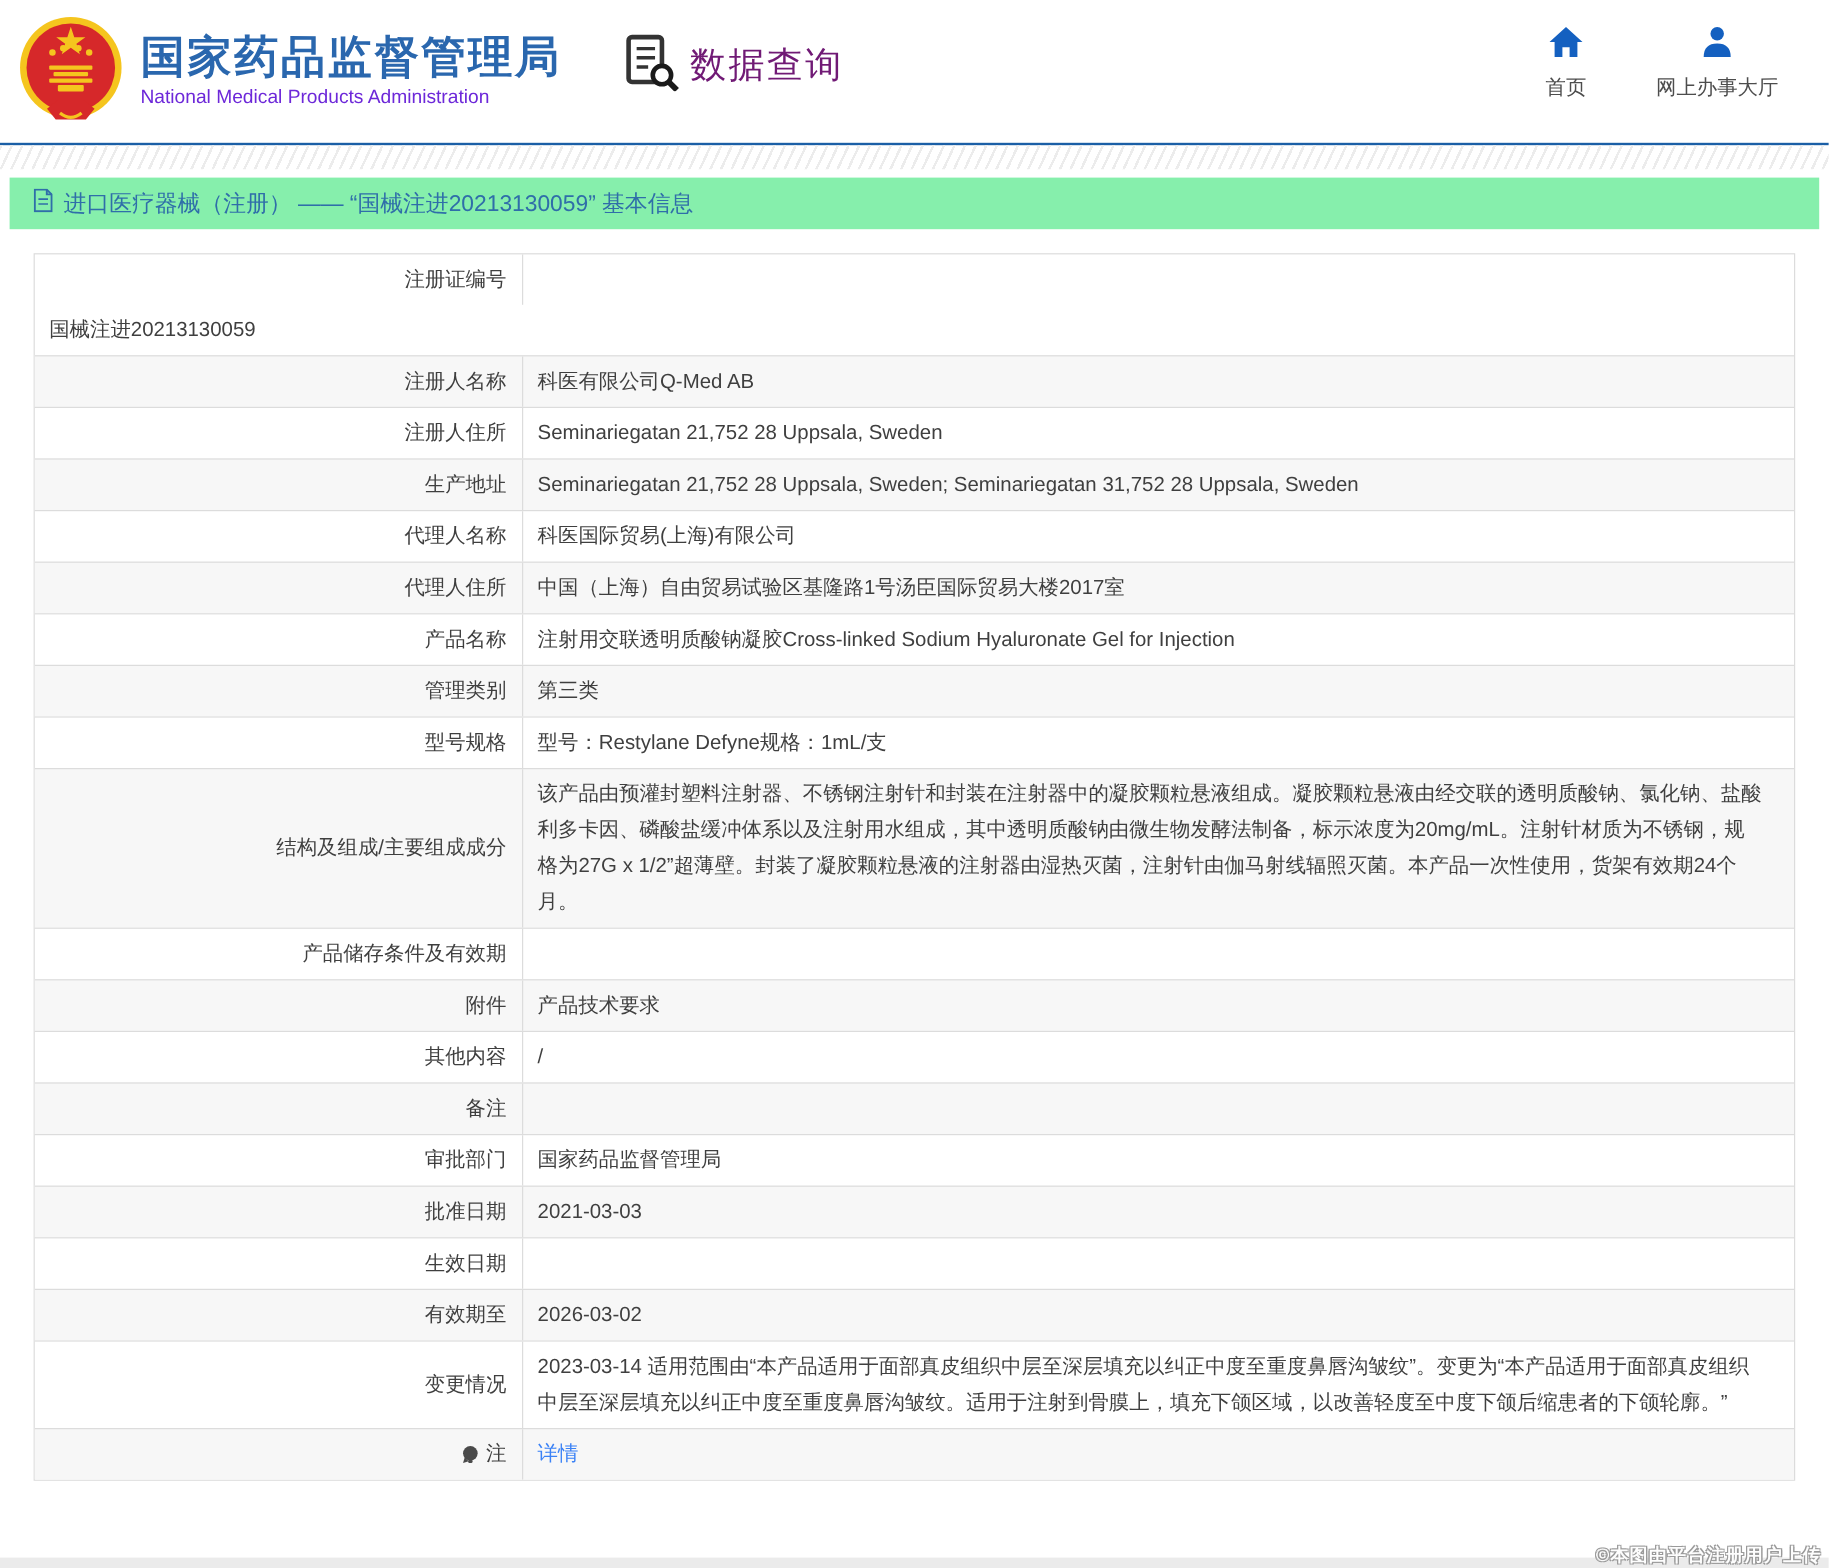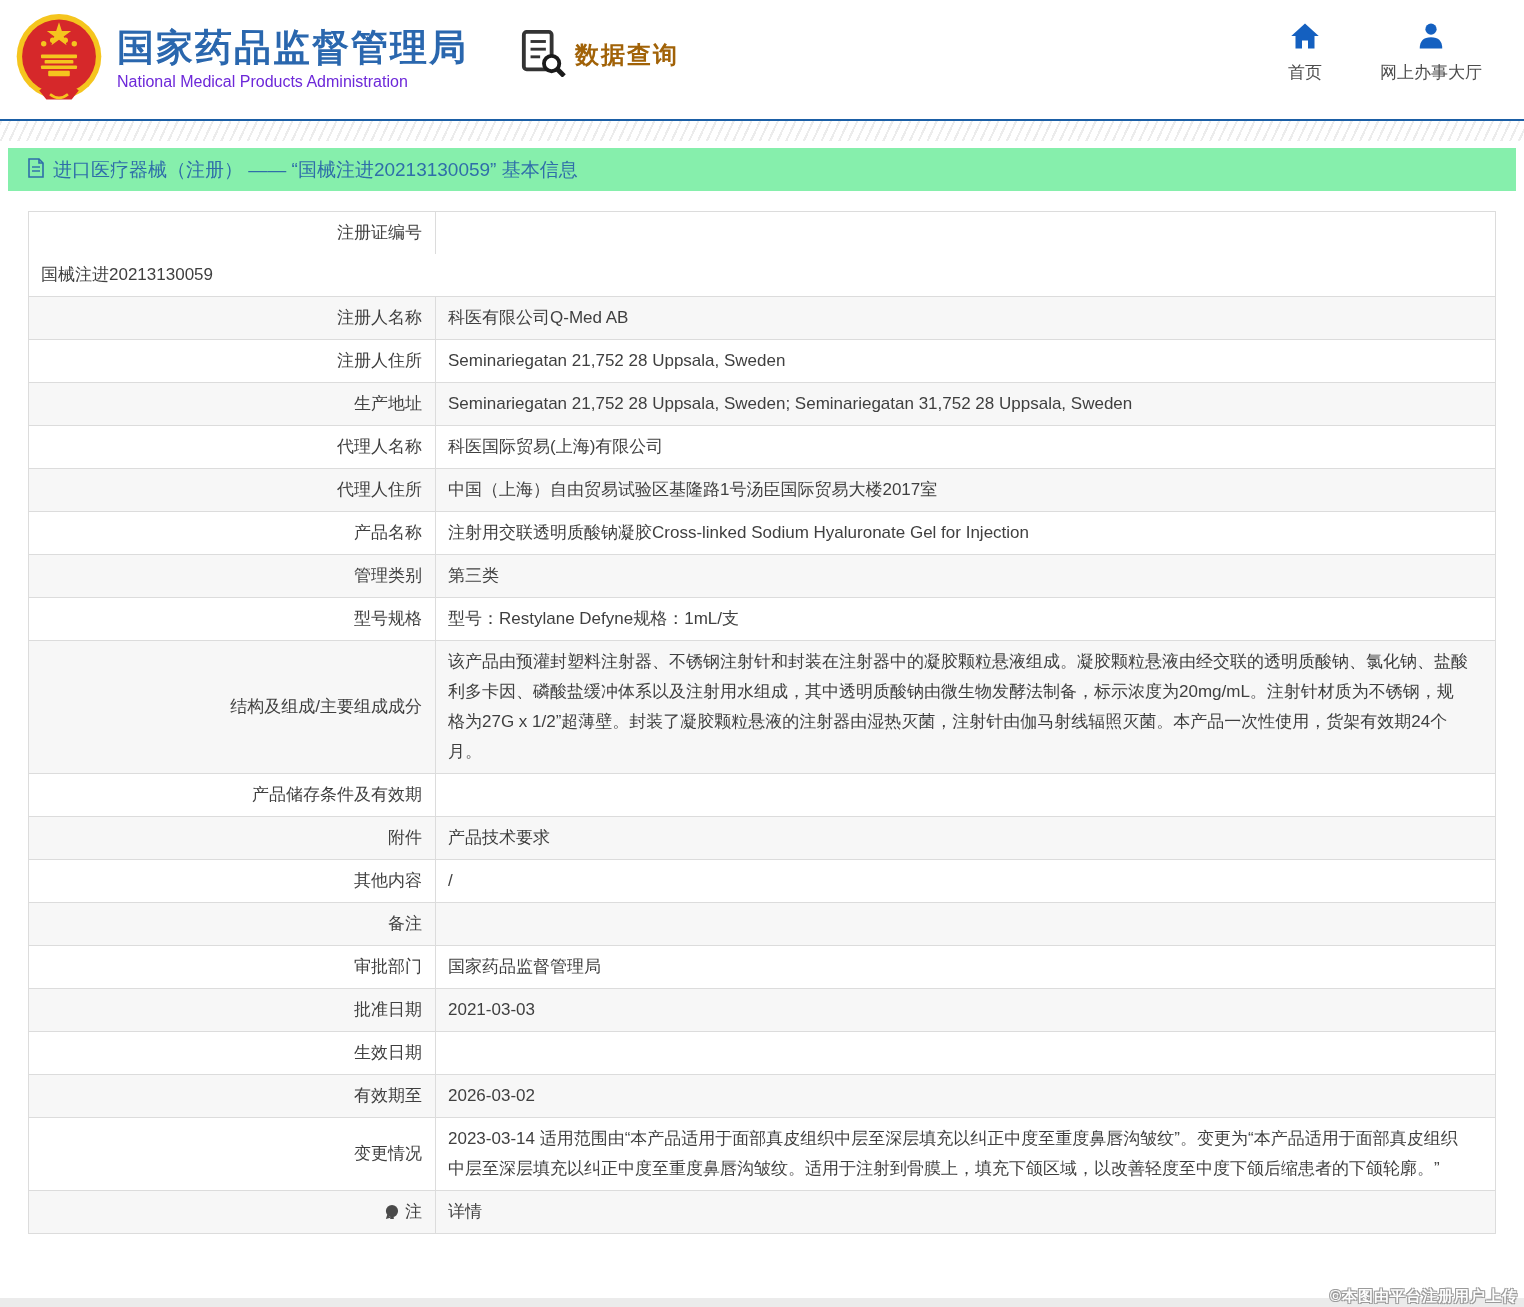--- a/index.html
+++ b/index.html
@@ -10,21 +10,21 @@
   }
 
   
   .header { height:119px; display:flex; align-items:center; padding-left:14px; }
   .brand { display:flex; align-items:center; gap:13px; }
   .emblem svg { width:90px; height:98px; display:block; }
   .org-names { display:flex; flex-direction:column; }
   .org-zh { font-size:37px; font-weight:bold; color:#2a67ae; letter-spacing:2px; line-height:1.1; }
   .org-en { font-size:16px; color:#6d28d9; margin-top:5px; }
   .data-query { display:flex; align-items:center; gap:9px; margin-left:52px; margin-top:-10px; }
-  .dq-text { font-size:24px; color:#a16207; font-weight:700; letter-spacing:2px; }
+  .dq-text { font-size:30px; color:#701a75; font-weight:400; letter-spacing:2px; }
   .top-nav { margin-left:auto; display:flex; gap:58px; margin-right:42px; margin-top:-14px; }
   .nav-item { display:flex; flex-direction:column; align-items:center; gap:7px; cursor:pointer; }
   .nav-item .nav-label { font-size:17px; color:#4d4d4d; }
 
   
   .blue-line { height:2px; background:#1b5fa6; }
   .stripe-band { height:20px;
     background:repeating-linear-gradient(115deg,#ececec 0 2px, transparent 2px 8px); }
 
   
@@ -36,21 +36,21 @@
   .info-table { margin:20px 28px 0 28px; border:1px solid #dcdcdc; background:#fff; }
   .row { display:flex; border-top:1px solid #dcdcdc; }
   .row:first-child { border-top:none;flex-direction:column; }
   .row:nth-child(even) { background:#f7f7f7; }
   .cell { padding-top:6px; padding-bottom:6px; line-height:30px; font-size:17px;
     color:#3f3f3f; display:flex; align-items:center; }
   .cell.label { width:407px; flex-shrink:0; justify-content:flex-end; text-align:right;
     padding-right:13px; border-right:1px solid #dcdcdc; gap:4px; }
   .cell.value { flex:1; padding-left:12px; padding-right:26px; flex-wrap:wrap; }
   .cell.value .val-text { display:block; width:100%; }
-  a.details-link { color:#404040; text-decoration:none; cursor:pointer; }
+  a.details-link { color:#3b82f6; text-decoration:none; cursor:pointer; }
   .bulb { display:inline-flex; margin-right:2px; }
 
   
   .bottom-strip { position:absolute; left:0; right:0; bottom:0; height:9px; background:#ebebeb; }
   .watermark { position:absolute; right:6px; bottom:1px; font-size:15px; font-weight:bold;
     color:#fdfdfd; letter-spacing:1px;
     text-shadow:-1px -1px 0 #9a9a9a, 1px -1px 0 #9a9a9a, -1px 1px 0 #9a9a9a, 1px 1px 0 #9a9a9a; }
 </style>
 </head>
 <body>

